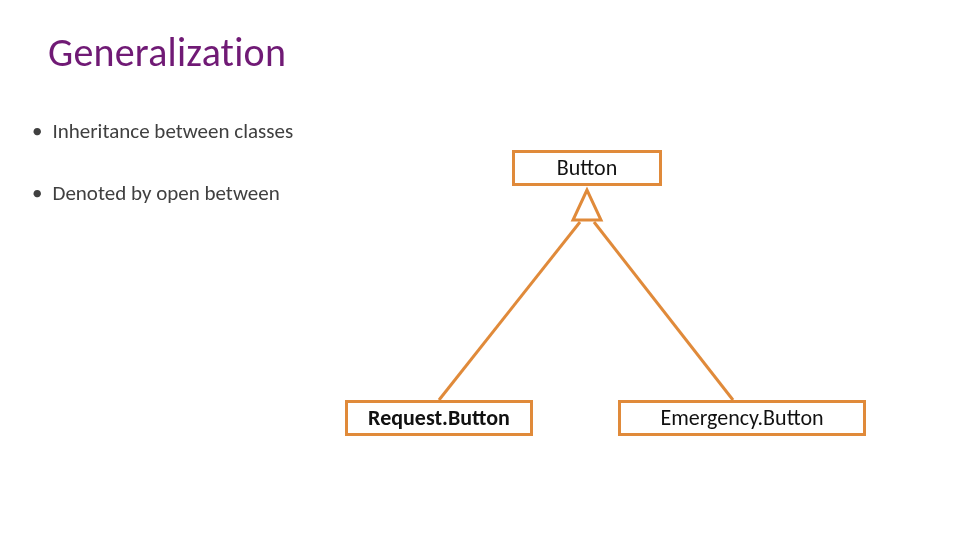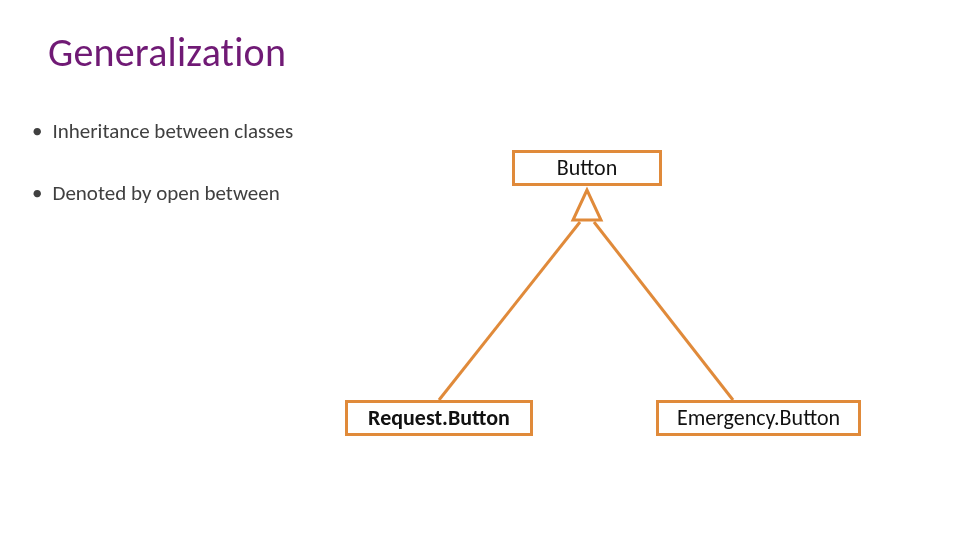--- a/index.html
+++ b/index.html
@@ -44,21 +44,21 @@
     display: flex;
     align-items: flex-end;
     justify-content: center;
     font-size: 22px;
     color: #111;
     padding: 2px 2px;
     white-space: nowrap;
   }
   #box-parent   { left: 512px; top: 150px; width: 150px; height: 36px; }
   #box-child-l  { left: 345px; top: 400px; width: 188px; height: 36px; font-weight: bold; }
-  #box-child-r  { left: 618px; top: 400px; width: 205px; height: 36px; margin-left: 38px; }
+  #box-child-r  { left: 618px; top: 400px; width: 248px; height: 36px; }
 
   svg.diagram {
     position: absolute;
     left: 0;
     top: 0;
     width: 960px;
     height: 540px;
     pointer-events: none;
   }
 </style>

